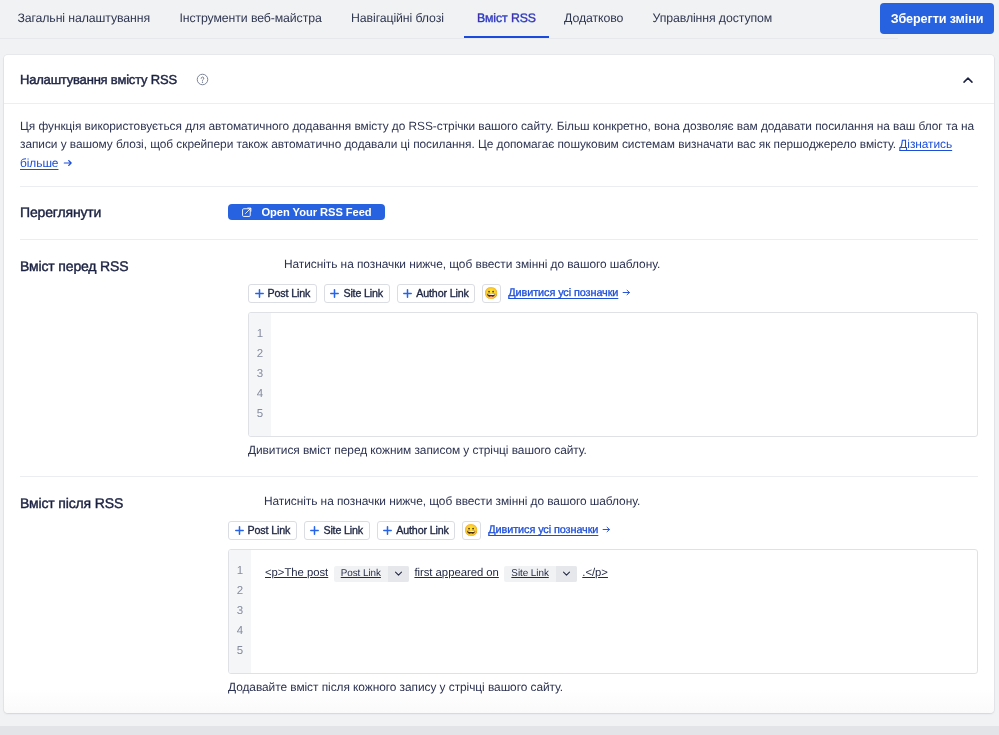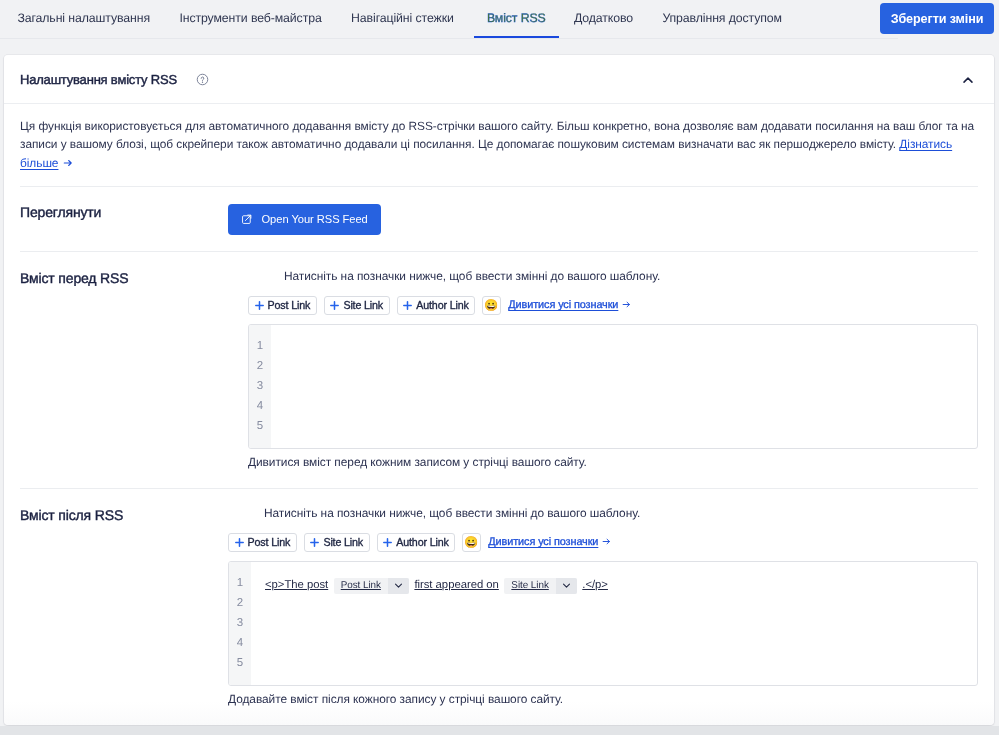--- a/index.html
+++ b/index.html
@@ -12,21 +12,21 @@
   }
   .page{position:absolute;left:0;top:0;width:999px;height:735px;background:#f1f2f4;overflow:hidden;}
   .footer-band{position:absolute;left:0;top:726px;width:999px;height:9px;background:#e2e4e7;z-index:5;}
 
   
   .tabbar{position:absolute;left:0;top:0;width:898px;height:38px;border-bottom:1px solid #e6e8ec;}
   .tabs{position:absolute;left:2.7px;top:0;height:38px;display:flex;align-items:flex-start;}
   .tab{height:38px;display:flex;align-items:center;padding:0 14.7px;font-size:12.3px;
        letter-spacing:-0.1px;color:#2f3650;
        box-sizing:border-box;border-bottom:2px solid transparent;white-space:nowrap;cursor:pointer;}
-  .tab.active{color:#4d7c0f;font-weight:400;border-bottom-color:#1a49dd;
+  .tab.active{color:#4c1d95;font-weight:400;border-bottom-color:#1a49dd;
               -webkit-text-stroke:0.4px #1b55e2;letter-spacing:-0.1px;padding:0 18.5px 0 18.5px;
               margin-right:-5px;position:relative;border-bottom-color:transparent;}
   .tab.active::after{content:"";position:absolute;left:5.5px;right:5.5px;bottom:-2px;height:2px;
                      background:#1a49dd;}
   .savebtn{position:absolute;left:880px;top:3px;width:114px;height:31px;background:#2762e0;
            color:#fff;border:0;border-radius:4px;font-size:12.6px;font-weight:700;letter-spacing:-0.1px;
            font-family:"Liberation Sans", sans-serif;cursor:pointer;display:flex;align-items:center;
            justify-content:center;text-align:right;}
 
   
@@ -50,22 +50,22 @@
   .arrow{text-decoration:none;display:inline-block;margin-left:5px;position:relative;top:1px;}
 
   .hr{height:1px;background:#ebedf0;margin:0 16px;}
 
   
   .row{display:flex;padding:0 16px;}
   .row-label{width:208px;flex:none;font-size:14px;font-weight:400;letter-spacing:-0.15px;
              color:#1b2141;-webkit-text-stroke:0.4px #1b2141;padding-top:0px;line-height:13px;}
   .row-main{flex:1;min-width:0;}
 
-  .openbtn{display:inline-flex;align-items:center;gap:8.5px;height:31px;padding:0 13px;
-           background:#2762e0;color:#fff;border:0;border-radius:4px;font-size:11.15px;font-weight:400;
+  .openbtn{display:inline-flex;align-items:center;gap:8.5px;height:16px;padding:0 13px;
+           background:#2762e0;color:#fff;border:0;border-radius:4px;font-size:11.15px;font-weight:700;
            letter-spacing:-0.05px;
            font-family:"Liberation Sans", sans-serif;cursor:pointer;}
 
   .instruction{font-size:11.9px;letter-spacing:-0.05px;color:#2b3150;line-height:13px;margin-left:36px;}
 
   .chips{display:flex;align-items:center;margin-top:13px;}
   .chip{display:inline-flex;align-items:center;height:19px;padding:0 5.6px;border:1px solid #dadde3;
         border-radius:3px;background:#fff;font-size:10.7px;font-weight:400;letter-spacing:-0.15px;
         color:#1e2542;-webkit-text-stroke:0.34px #1e2542;box-sizing:border-box;
         margin-right:7px;cursor:pointer;font-family:"Liberation Sans", sans-serif;white-space:nowrap;}
@@ -100,21 +100,21 @@
 </head>
 <body>
 
 <div class="page">
   <div class="footer-band"></div>
 
   <div class="tabbar">
     <div class="tabs" id="tabs">
         <div class="tab">Загальні налаштування</div>
         <div class="tab">Інструменти веб-майстра</div>
-        <div class="tab">Навігаційні стежки</div>
+        <div class="tab">Навігаційні блозі</div>
         <div class="tab active">Вміст RSS</div>
         <div class="tab">Додатково</div>
         <div class="tab">Управління доступом</div>
       </div>
     <button class="savebtn">Зберегти зміни</button>
   </div>
 
   <div class="card">
     <div class="card-head">
       <div class="card-title">Налаштування вмісту RSS</div>

